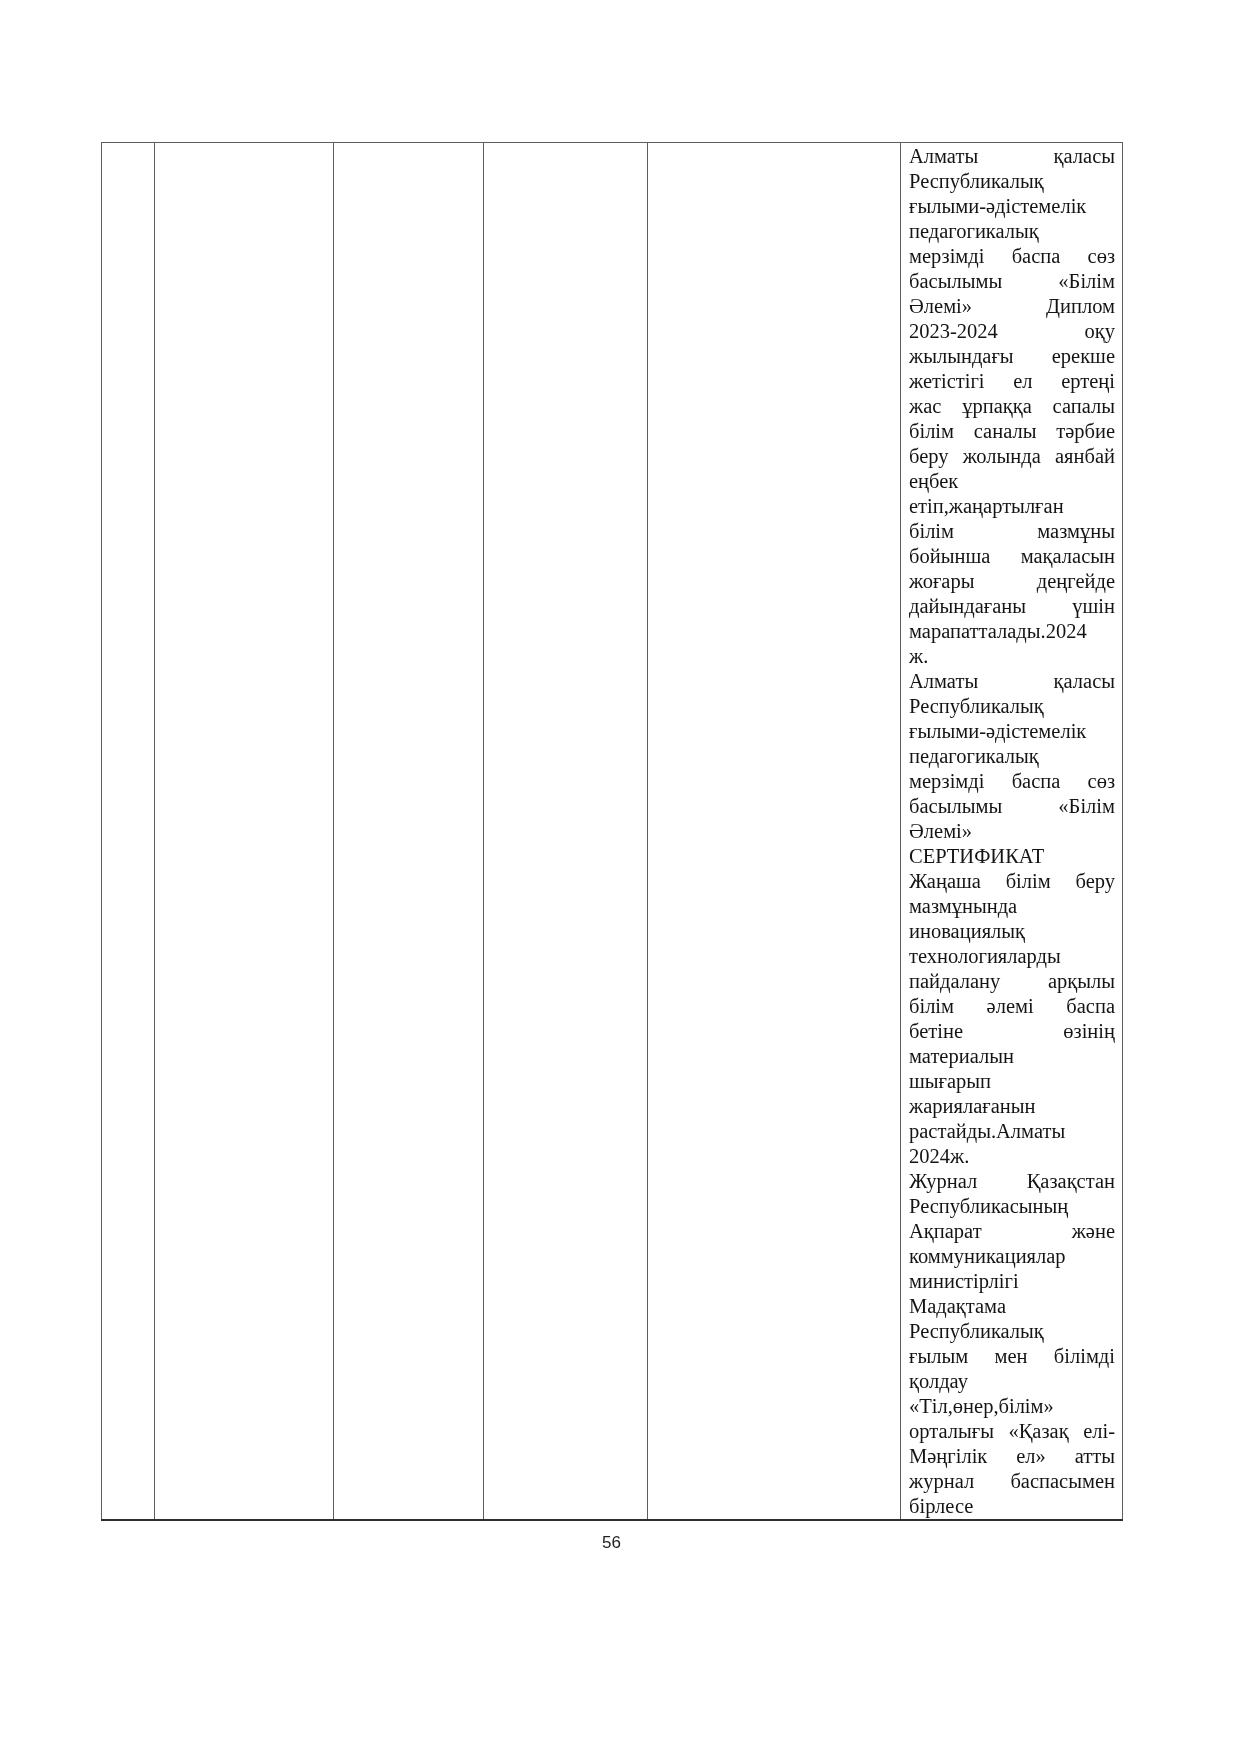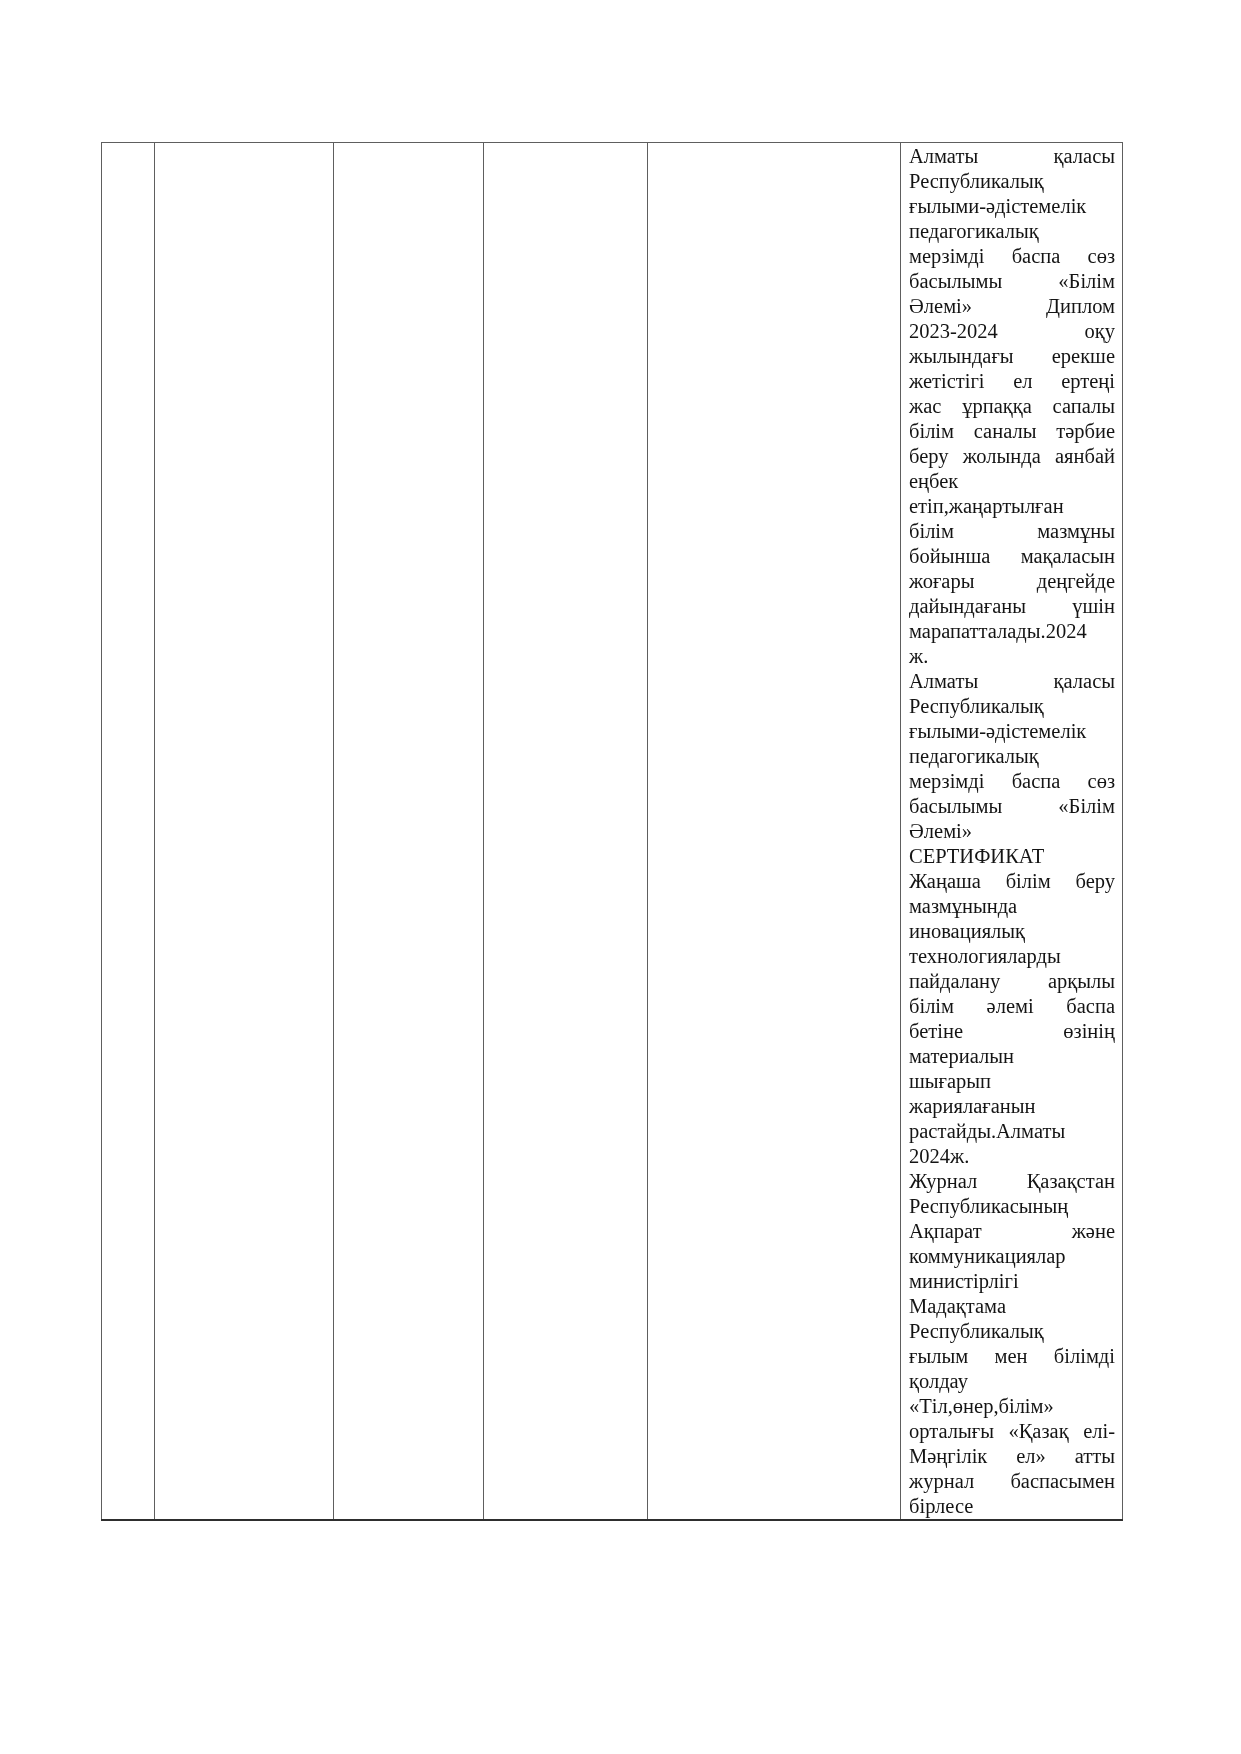--- a/index.html
+++ b/index.html
@@ -138,14 +138,15 @@
 «Тіл,өнер,білім»
 орталығы «Қазақ елі-
 Мәңгілік ел» атты
 журнал баспасымен
 бірлесе</div>
         </td>
       </tr>
     </tbody>
   </table>
 
+  <div class="page-number">56</div>
 
 </div>
 
 </body></html>

